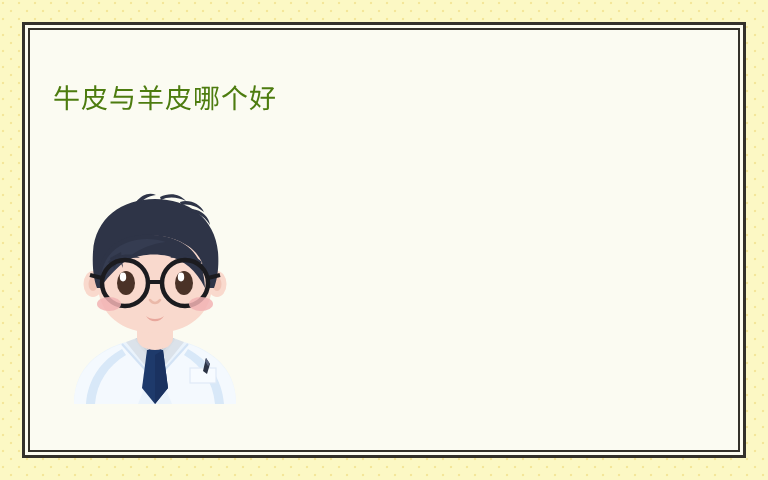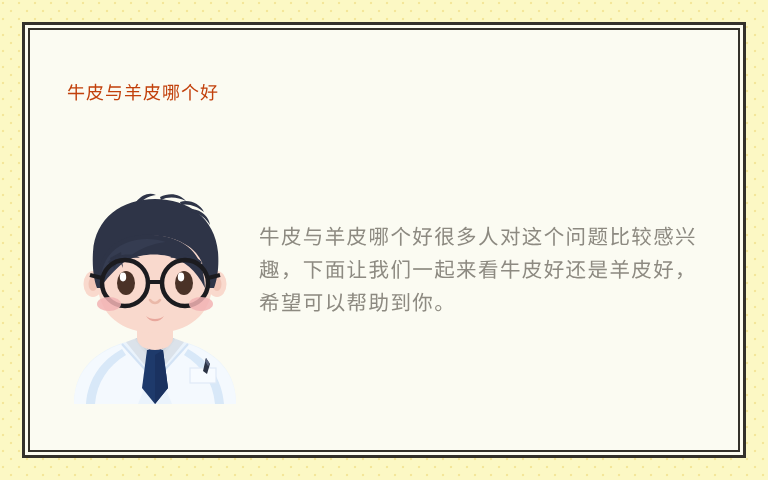--- a/index.html
+++ b/index.html
@@ -57,26 +57,26 @@
   
   .panel {
     position: absolute;
     left: 0; top: 0; right: 0; bottom: 0;
     background: #fbfbf2;
   }
 
   
   .title {
     position: absolute;
-    left: 37px;
+    left: 23px;
     top: 34px;
-    font-size: 18px;
+    font-size: 27px;
     line-height: 34px;
     letter-spacing: 1px;
-    color: #c2410c;
+    color: #4d7c0f;
     font-family: "Liberation Sans", "DejaVu Sans", sans-serif;
     white-space: nowrap;
     font-weight: 400;
   }
 
   
   .body-text {
     position: absolute;
     left: 229px;
     top: 170px;
@@ -211,18 +211,17 @@
               <ellipse cx="137" cy="112" rx="12" ry="7" fill="#f2b3b4" opacity="0.85"></ellipse>
             </g>
 
             <g>
               <path d="M86 108 C89 112 93 112 96 108" stroke="#eab9a9" stroke-width="2.6" fill="none" stroke-linecap="round"></path>
               <path d="M82 124 C86 128 96 128 100 124 C96 131 86 131 82 124 Z" fill="#e8a79c"></path>
             </g>
           </svg>
         </div>
 
-        <p class="body-text">牛皮与羊皮哪个好很多人对这个问题比较感兴趣，下面让我们一起来看牛皮好还是羊皮好，希望可以帮助到你。</p>
 
       </div>
     </div>
   </div>
 </div>
 
 </body></html>

